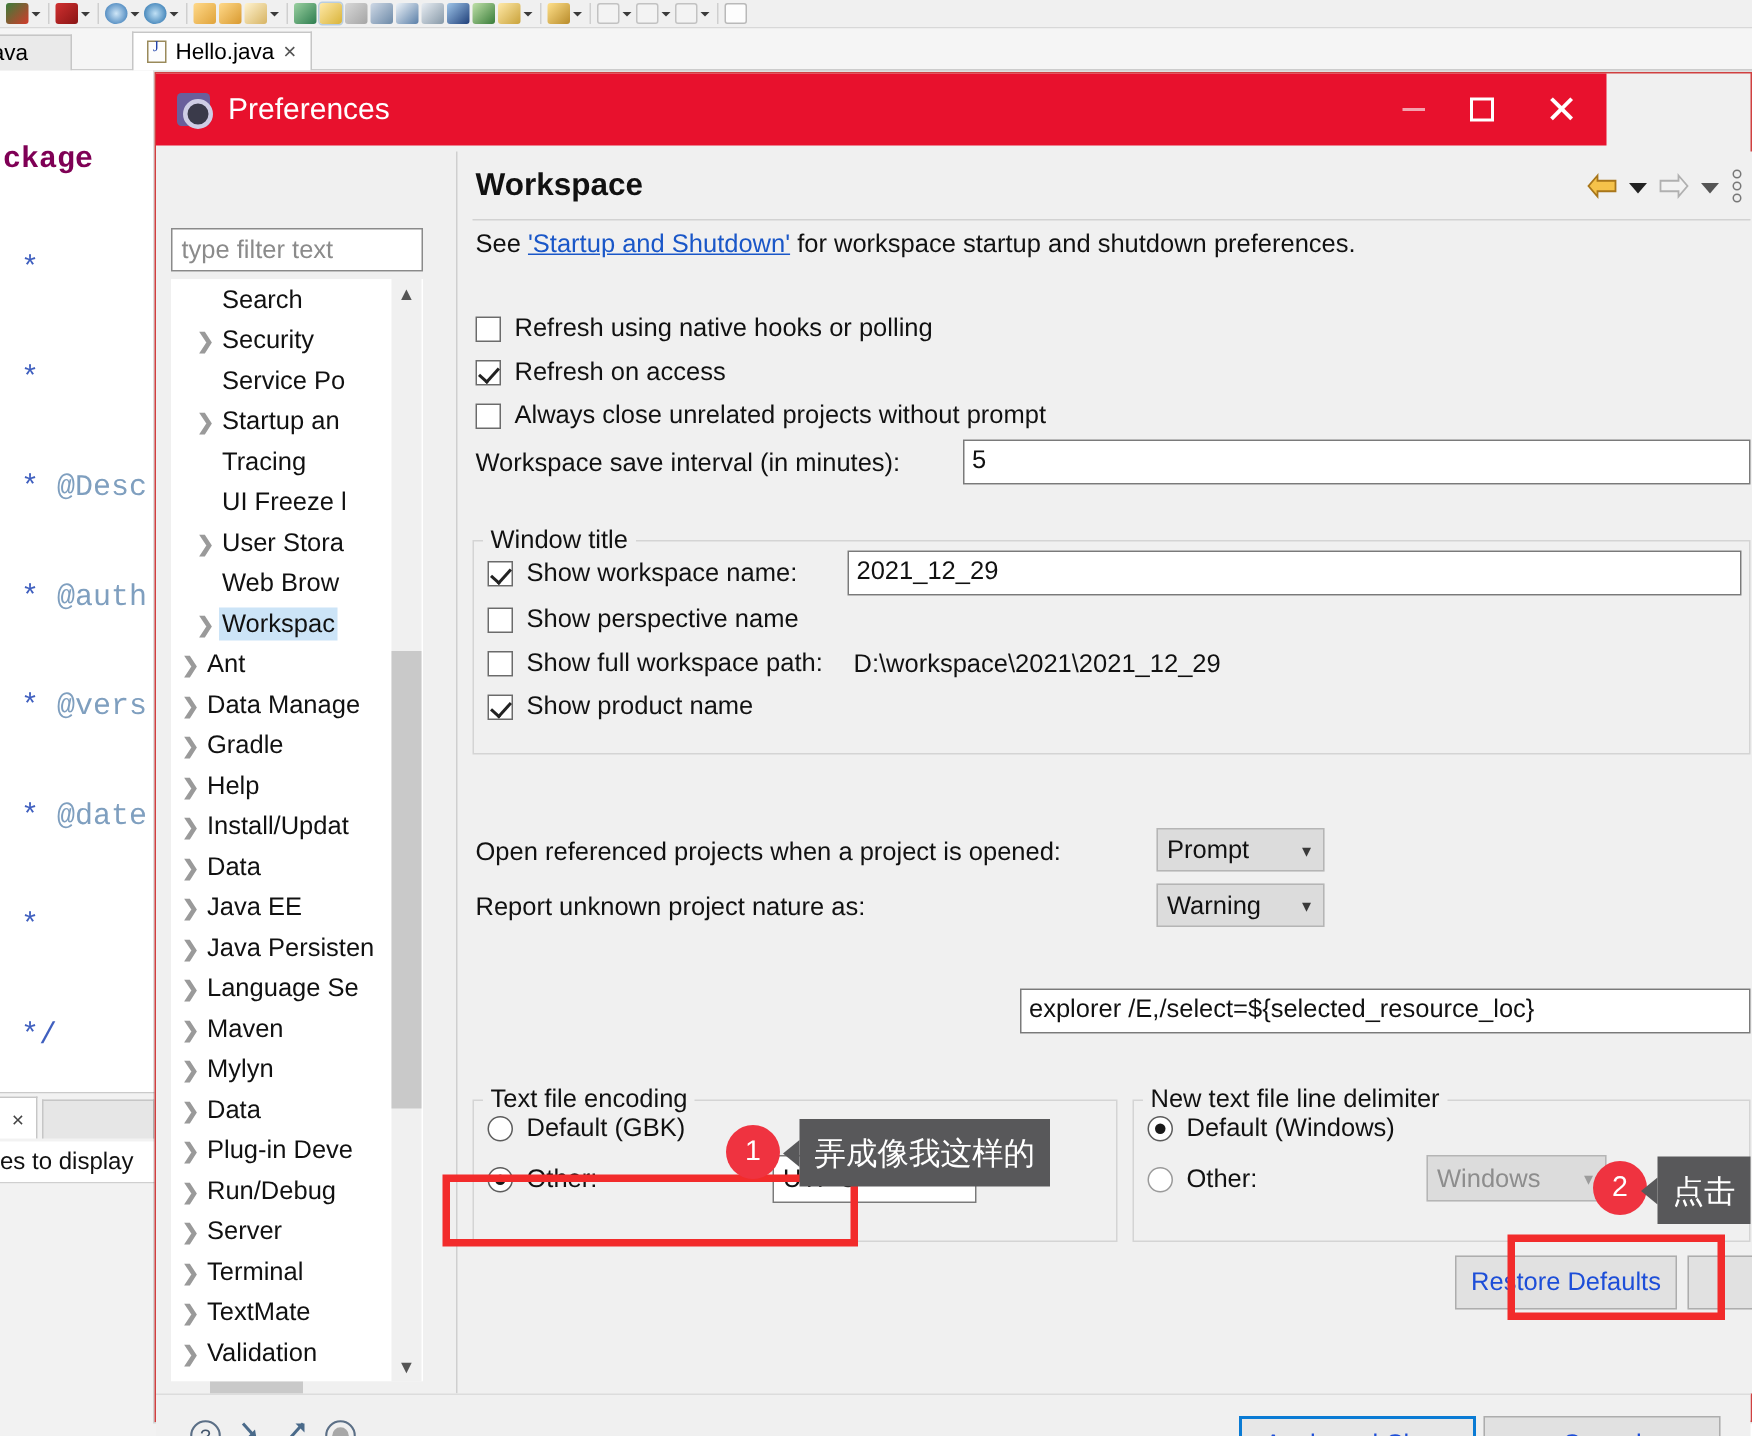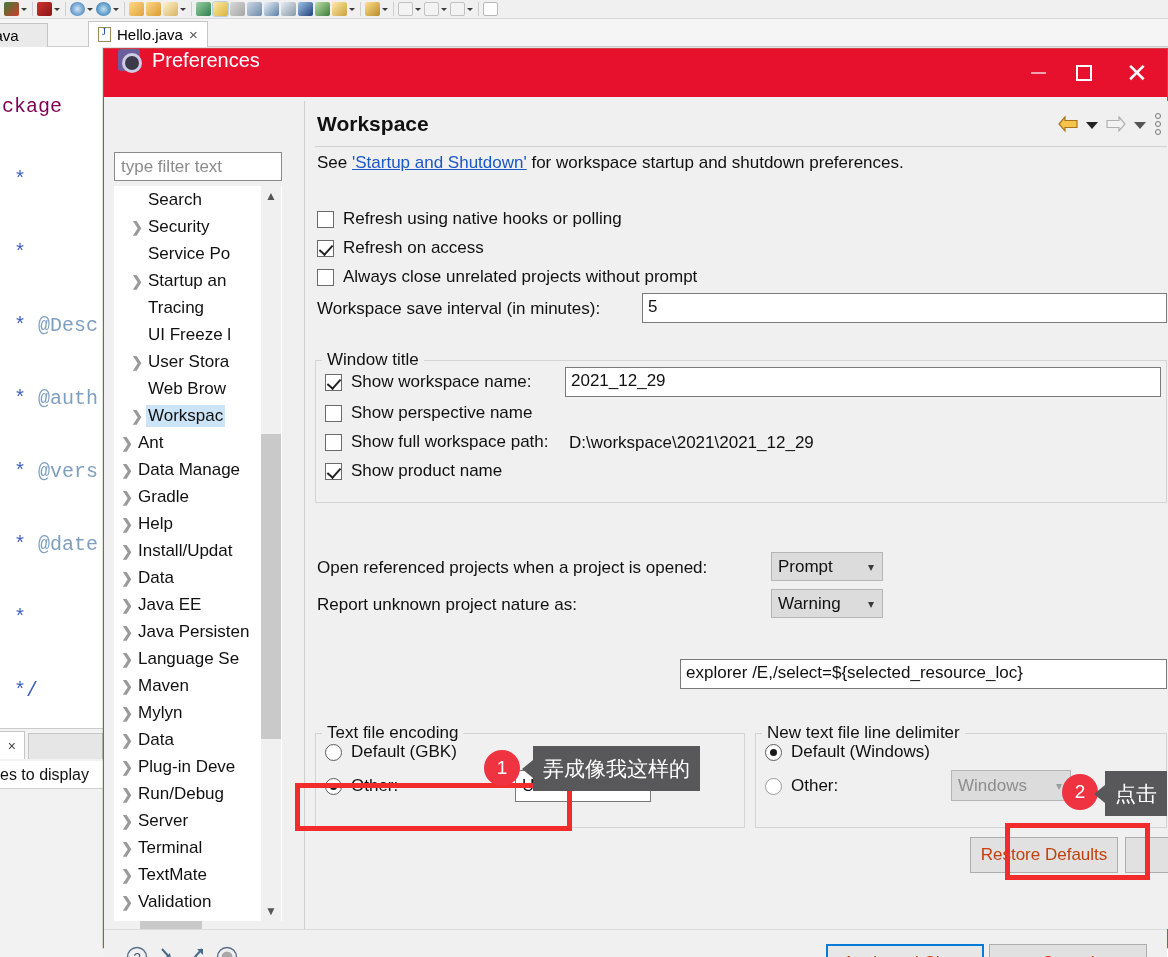--- a/index.html
+++ b/index.html
@@ -48,21 +48,21 @@
     font-size: 10px; color: #2244aa; font-family: "Liberation Serif", serif;
   }
   .tab-close { font-size: 15px; color: #555; line-height: 1; }
 
   #ide-code {
     position: absolute; top: 47px; left: 0; width: 300px; height: 680px;
     background: #ffffff; font-family: "Liberation Mono", monospace;
     font-size: 20px; padding-left: 0px; overflow: hidden; white-space: pre;
   }
   #ide-code .ln { height: 27px; line-height: 27px; padding-left: 2px; }
-  .kw { color: #7f0055; font-weight: normal; }
+  .kw { color: #7f0055; font-weight: bold; }
   .cm { color: #3f5fbf; }
   .cmb { color: #7f9fbf; }
 
   #ide-bottom-panel {
     position: absolute; left: 0; top: 728px; width: 300px; height: 229px;
     background: #f2f2f2; border-top: 1px solid #cacaca;
   }
   #ide-bp-tabbar { position: absolute; top: 0; left: 0; width: 300px; height: 30px; background:#f2f2f2; }
   #ide-bp-tab1 {
     position: absolute; left: -70px; top: 2px; width: 95px; height: 28px;
@@ -83,22 +83,22 @@
 
   
   #prefs {
     position: absolute; left: 103px; top: 48px;
     width: 1065px; height: 900px;
     background: #f0f0f0;
     border: 1px solid #d04040;
     box-shadow: 0 0 0 1px rgba(0,0,0,.12);
   }
   #prefs-titlebar {
-    position: absolute; left: 0; top: 0; width: 1063px; height: 48px;
-    background: #e8112d; display: flex; align-items: flex-start;
+    position: absolute; left: 0; top: 0; width: 967px; height: 48px;
+    background: #e8112d; display: flex; align-items: center;
   }
   #prefs-title-icon {
     width: 22px; height: 22px; margin-left: 14px; flex: none;
     background: #6a5f9b; border-radius: 3px; position: relative;
   }
   #prefs-title-icon::after {
     content: ""; position: absolute; left: 4px; top: 4px;
     width: 14px; height: 14px; border-radius: 50%;
     border: 3px solid #cfcde5; background: #3a3a4a;
   }
@@ -236,21 +236,21 @@
   .combo .cv { flex: 1; }
   .combo .carr {
     width: 22px; height: 100%; display: flex; align-items: center; justify-content: center;
     color: #3a3a3a; font-size: 12px;
   }
   .combo.disabled .carr { color: #9c9c9c; }
 
   .btn {
     position: absolute; background: #e1e1e1; border: 1px solid #adadad;
     display: flex; align-items: center; justify-content: center;
-    font-size: 17px; color: #c2410c;
+    font-size: 17px; color: #1d4ed8;
   }
   .btn.primary { border: 2px solid #0a7bd4; background: #e7e7e7; }
 
   
   #prefs-footer {
     position: absolute; left: 0; top: 880px; width: 1063px; height: 66px; background: #f0f0f0;
     border-top: 1px solid #dcdcdc;
   }
   .ficon { position: absolute; top: 16px; width: 22px; height: 22px; }
 

